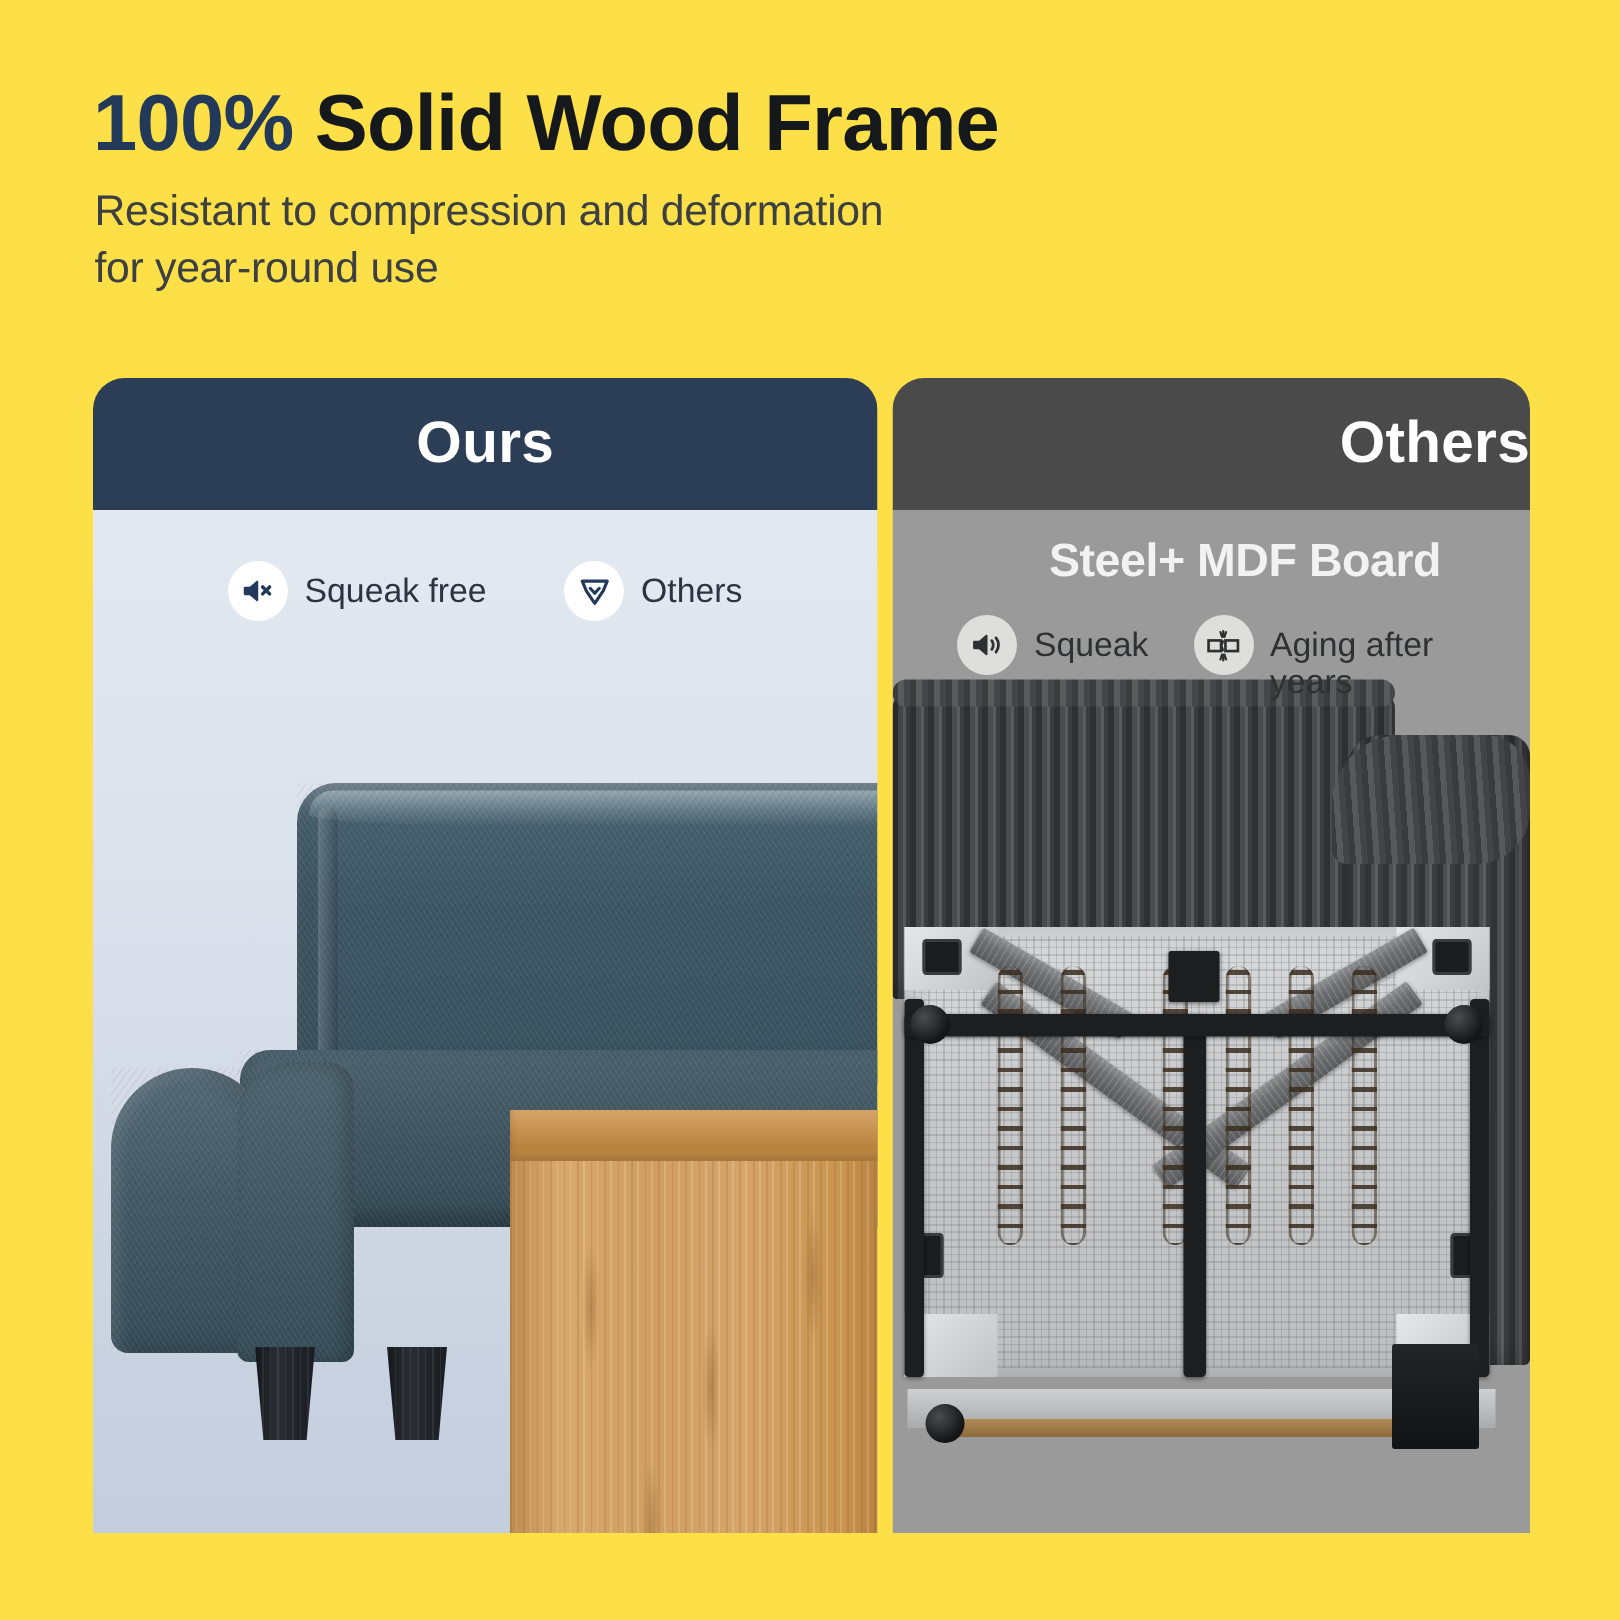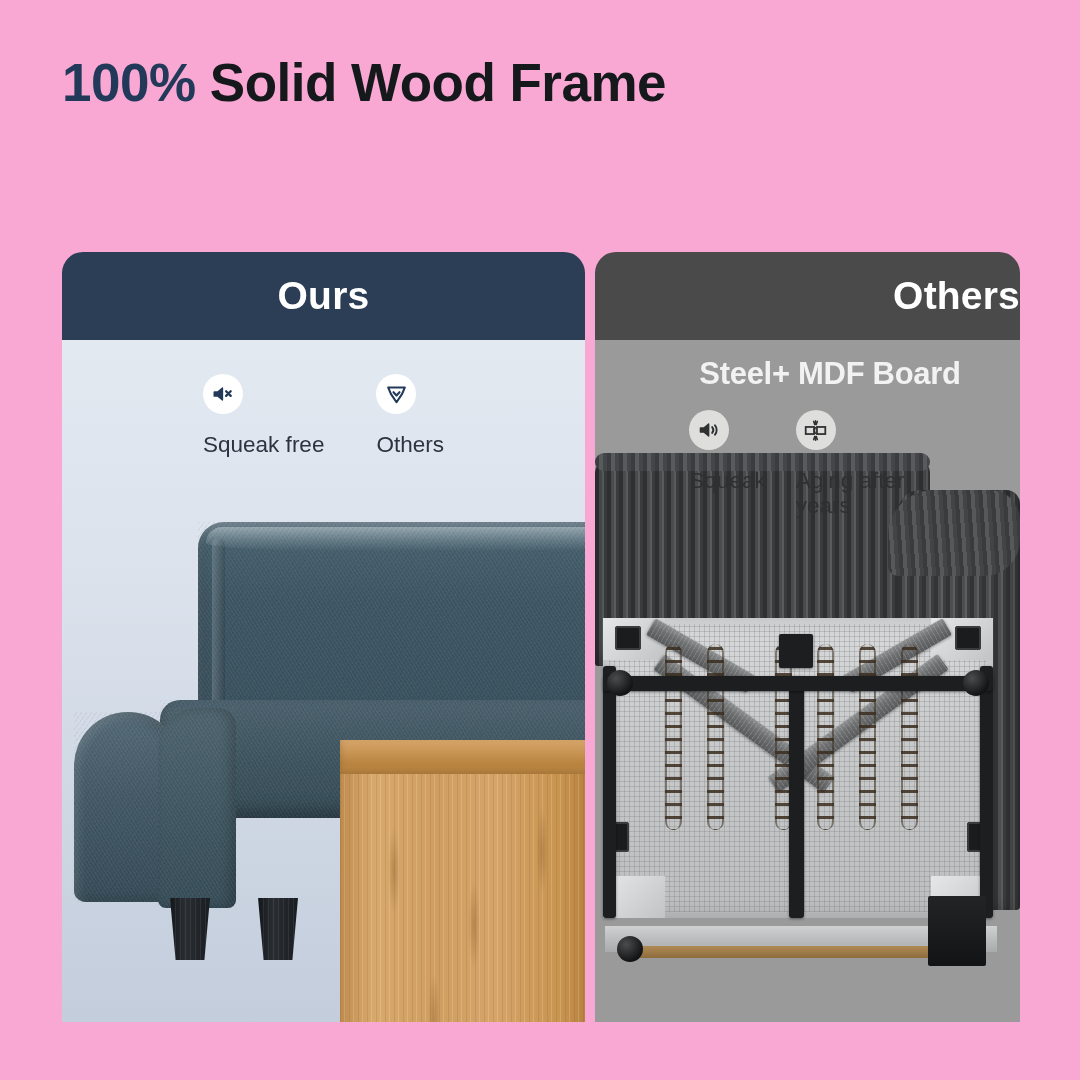--- a/index.html
+++ b/index.html
@@ -4,21 +4,21 @@
 <style>
   * { box-sizing: border-box; margin: 0; padding: 0; }
 
   html, body {
     width: 1080px; height: 1080px;
     background: #f8f8f8;
     font-family: "Liberation Sans", sans-serif;
     overflow: hidden;
   }
 
-  #page { position: relative; width: 1080px; height: 1080px; background: #f9a8d4; }
+  #page { position: relative; width: 1080px; height: 1080px; background: #fde047; }
 
   
   #headline {
     position: absolute; left: 62px; top: 52px;
     font-size: 53px; font-weight: bold; letter-spacing: -0.5px;
     color: #16191c; white-space: nowrap;
   }
   #headline .pct { color: #22395a; }
 
   #subtitle {
@@ -60,21 +60,21 @@
   #panel-ours   .spec-title { color: #16191c; }
   #panel-others .spec-title { color: #f2f2f2; font-weight: 600; margin-left: 45px; }
 
   .feature-row {
     display: flex; align-items: flex-start; justify-content: center;
     margin-top: 18px;
   }
   #panel-ours   .feature-row { gap: 52px; padding: 0 20px; }
   #panel-others .feature-row { gap: 30px; padding: 0 14px; }
 
-  .feature { display: flex; align-items: flex-start; gap: 11px; flex-direction: column; }
+  .feature { display: flex; align-items: flex-start; gap: 11px; }
 
   .feature-icon {
     flex: 0 0 auto; width: 40px; height: 40px; border-radius: 50%;
     display: flex; align-items: center; justify-content: center;
   }
   #panel-ours   .feature-icon { background: #ffffff; }
   #panel-others .feature-icon { background: #dededc; }
 
   .feature-label { font-size: 22.5px; line-height: 25px; padding-top: 7px; }
   #panel-ours   .feature-label { color: #2b3440; white-space: nowrap; }
@@ -260,20 +260,22 @@
   }
 </style>
 </head>
 <body>
 
 <div id="page">
 
   <h1 id="headline"><span class="pct">100%</span><span> Solid Wood Frame</span></h1>
 
   <div id="subtitle">
+    <div>Resistant to compression and deformation</div>
+    <div>for year-round use</div>
   </div>
 
   <section class="panel" id="panel-ours">
 
     <div class="panel-header">
       <span>Ours</span>
     </div>
 
     <div class="panel-body">
 

